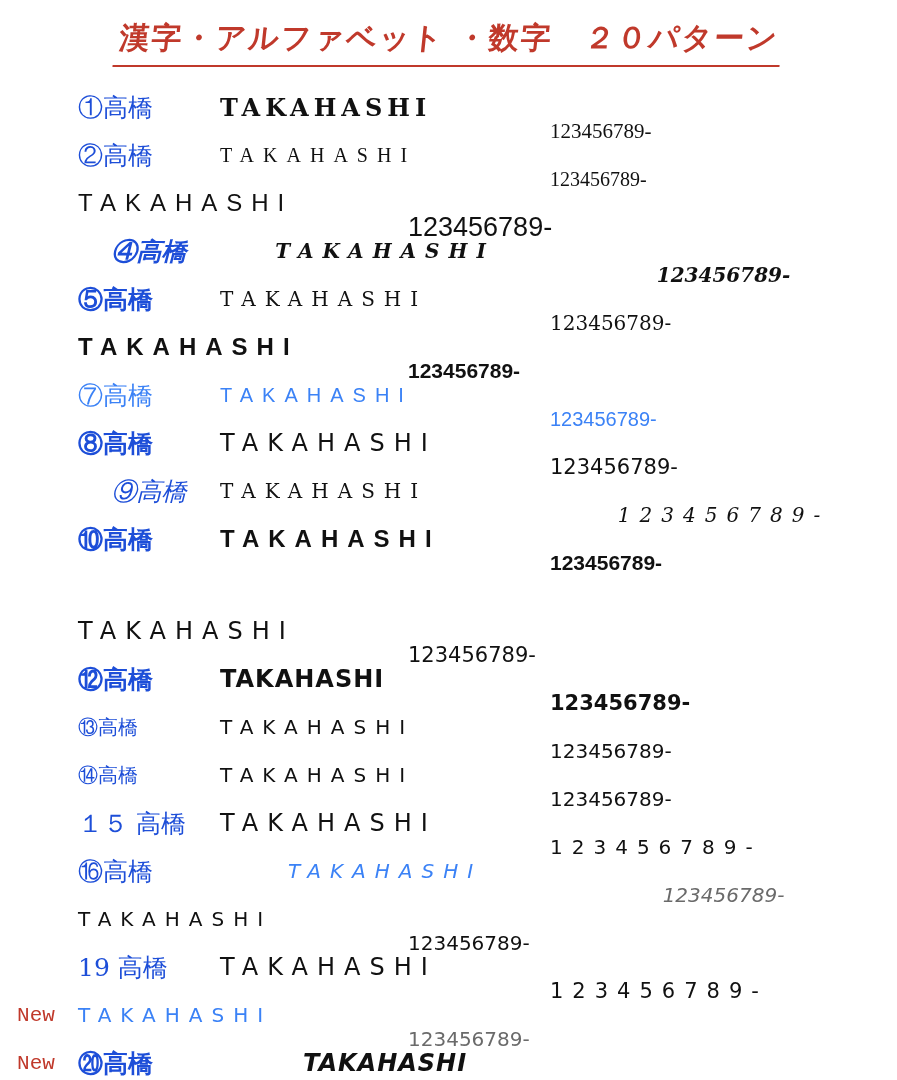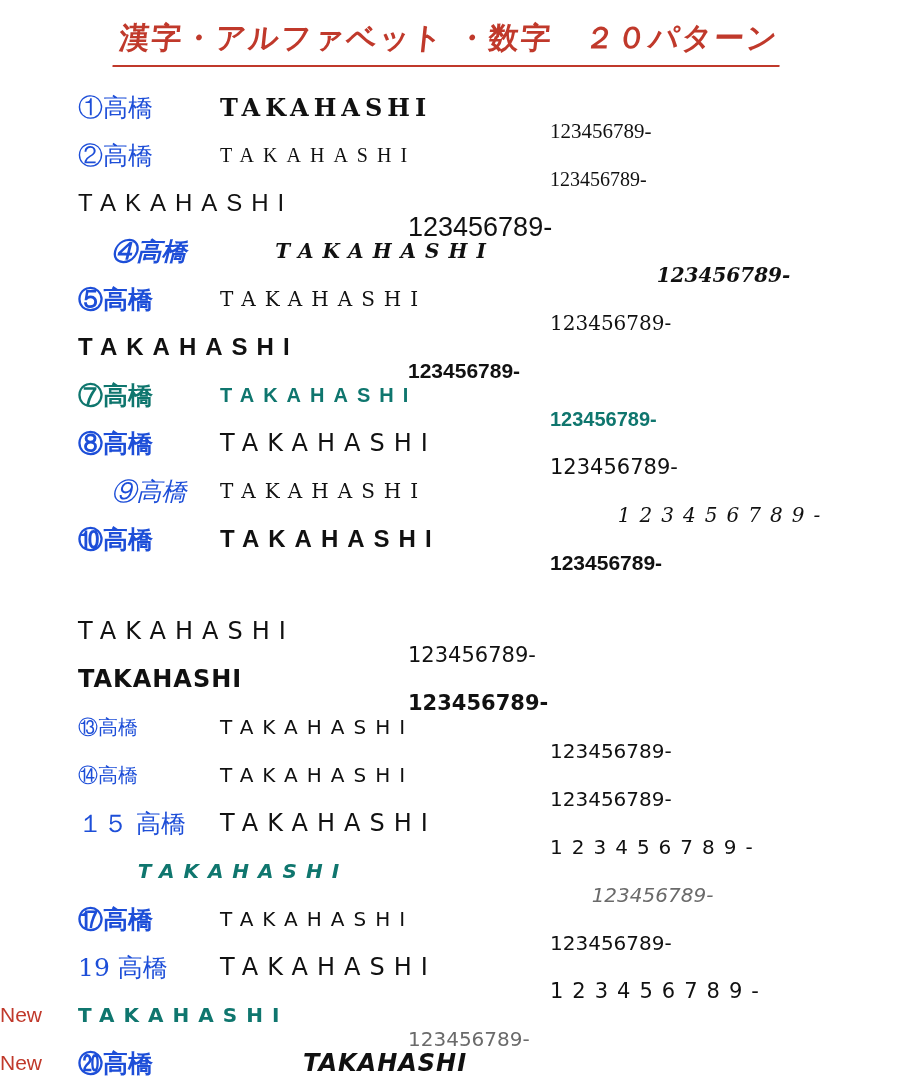--- a/index.html
+++ b/index.html
@@ -37,23 +37,23 @@
   .list {
     padding: 10px 0 0 0;
   }
   .row {
     display: flex;
     align-items: center;
     height: 48px;
   }
   .c-new {
     width: 72px;
-    text-align: left;
+    text-align: center;
     padding-right: 6px;
-    font-family: Liberation Sans, sans-serif;
+    font-family: Liberation Mono, monospace;
     font-size: 21px;
     color: #c0392b;
     flex: 0 0 72px;
   }
   .c-kanji {
     width: 142px;
     flex: 0 0 142px;
     font-size: 25px;
     white-space: nowrap;
     color: #1d4ed8;
@@ -74,21 +74,21 @@
     margin-top: 48px;
   }
 
   
   .f-serif  { font-family: "DejaVu Serif", serif; }
   .f-sans   { font-family: "Liberation Sans", sans-serif; }
   .f-lserif { font-family: "Liberation Serif", serif; }
   .f-dsans  { font-family: "DejaVu Sans", sans-serif; }
 
   .w-bold   { font-weight: 700; }
-  .w-light  { font-weight: 700; color: #0f766e; }
+  .w-light  { font-weight: 400; color: #3b82f6; }
   .i-italic { font-style: italic; text-align: center; }
   .sp-wide  { letter-spacing: 9px; }
   .sp-tight { letter-spacing: 1px; }
   .sm       { font-size: 20px; }
   .lg       { font-size: 27px; }
   .grey     { color: #6a6a6a; }
 
   .gap {
     height: 44px;
   }
@@ -175,20 +175,21 @@
   <div class="gap"></div>
 
   <div class="row">
     <div class="c-new"></div>
     <div class="c-alpha f-dsans sp-wide">TAKAHASHI</div>
     <div class="c-num f-dsans">123456789-</div>
   </div>
 
   <div class="row">
     <div class="c-new"></div>
+    <div class="c-kanji f-sans w-bold">⑫高橋</div>
     <div class="c-alpha f-dsans w-bold sp-tight">TAKAHASHI</div>
     <div class="c-num f-dsans w-bold">123456789-</div>
   </div>
 
   <div class="row">
     <div class="c-new"></div>
     <div class="c-kanji f-serif sm">⑬高橋</div>
     <div class="c-alpha f-dsans sp-wide sm">TAKAHASHI</div>
     <div class="c-num f-dsans sm">123456789-</div>
   </div>
@@ -202,27 +203,27 @@
 
   <div class="row">
     <div class="c-new"></div>
     <div class="c-kanji f-serif">１５ 高橋</div>
     <div class="c-alpha f-dsans sp-wide">TAKAHASHI</div>
     <div class="c-num f-dsans sp-wide sm">123456789-</div>
   </div>
 
   <div class="row">
     <div class="c-new"></div>
+    <div class="c-kanji f-sans">⑯高橋</div>
     <div class="c-alpha f-dsans i-italic w-light sp-wide sm">TAKAHASHI</div>
     <div class="c-num f-dsans i-italic grey sm">123456789-</div>
   </div>
 
   <div class="row">
     <div class="c-new"></div>
-    <div class="c-kanji f-sans w-bold">⑰高橋</div>
     <div class="c-alpha f-dsans sp-wide sm">TAKAHASHI</div>
     <div class="c-num f-dsans sm">123456789-</div>
   </div>
 
   <div class="row">
     <div class="c-new"></div>
     <div class="c-kanji f-serif">19 高橋</div>
     <div class="c-alpha f-dsans sp-wide">TAKAHASHI</div>
     <div class="c-num f-dsans sp-wide">123456789-</div>
   </div>

